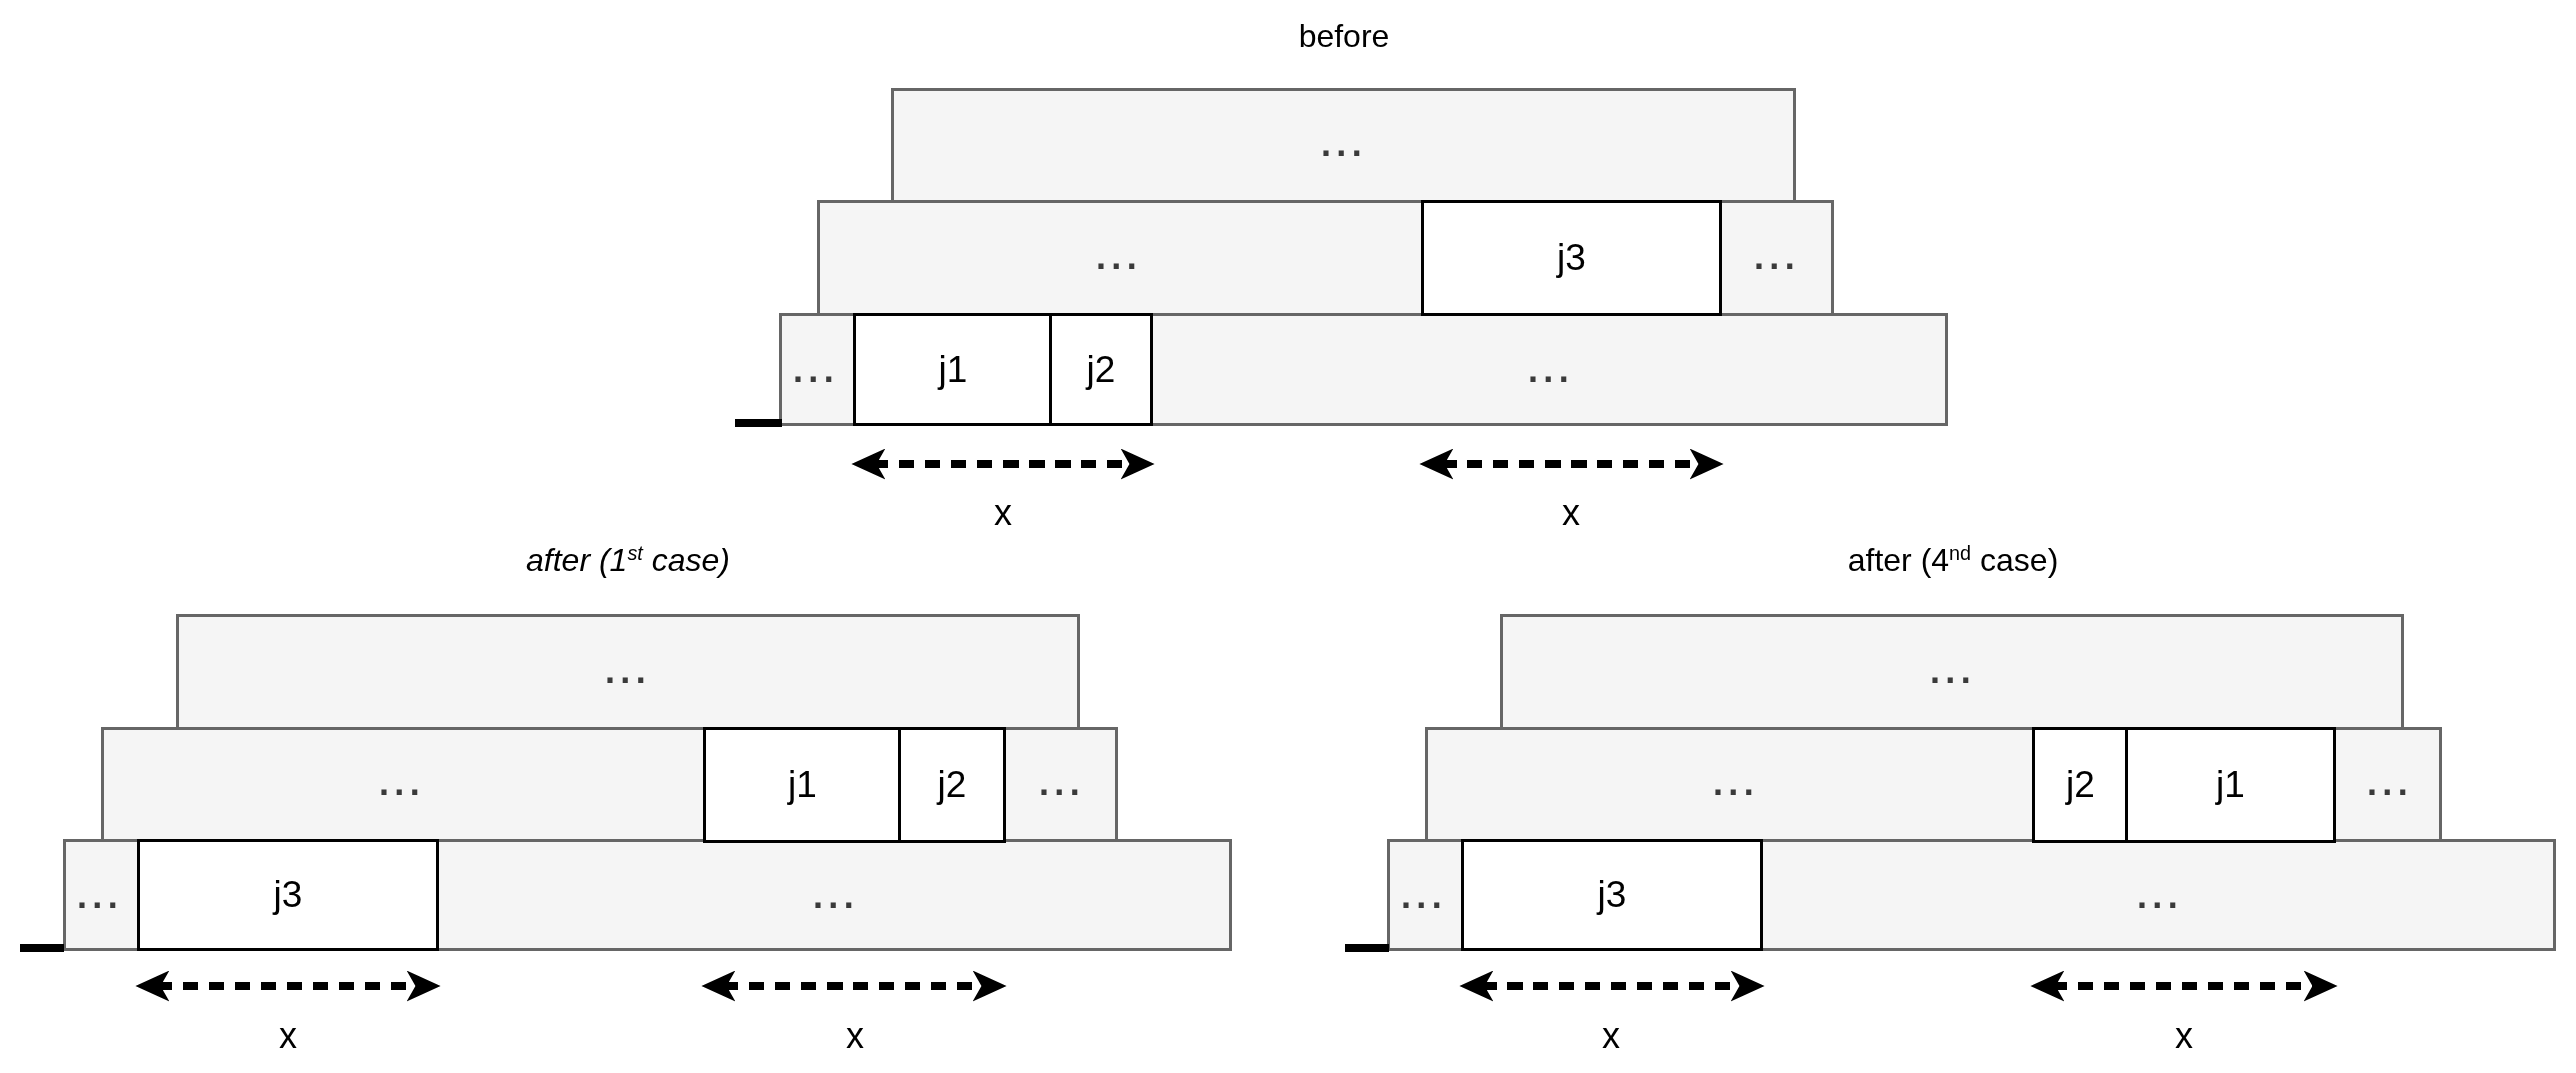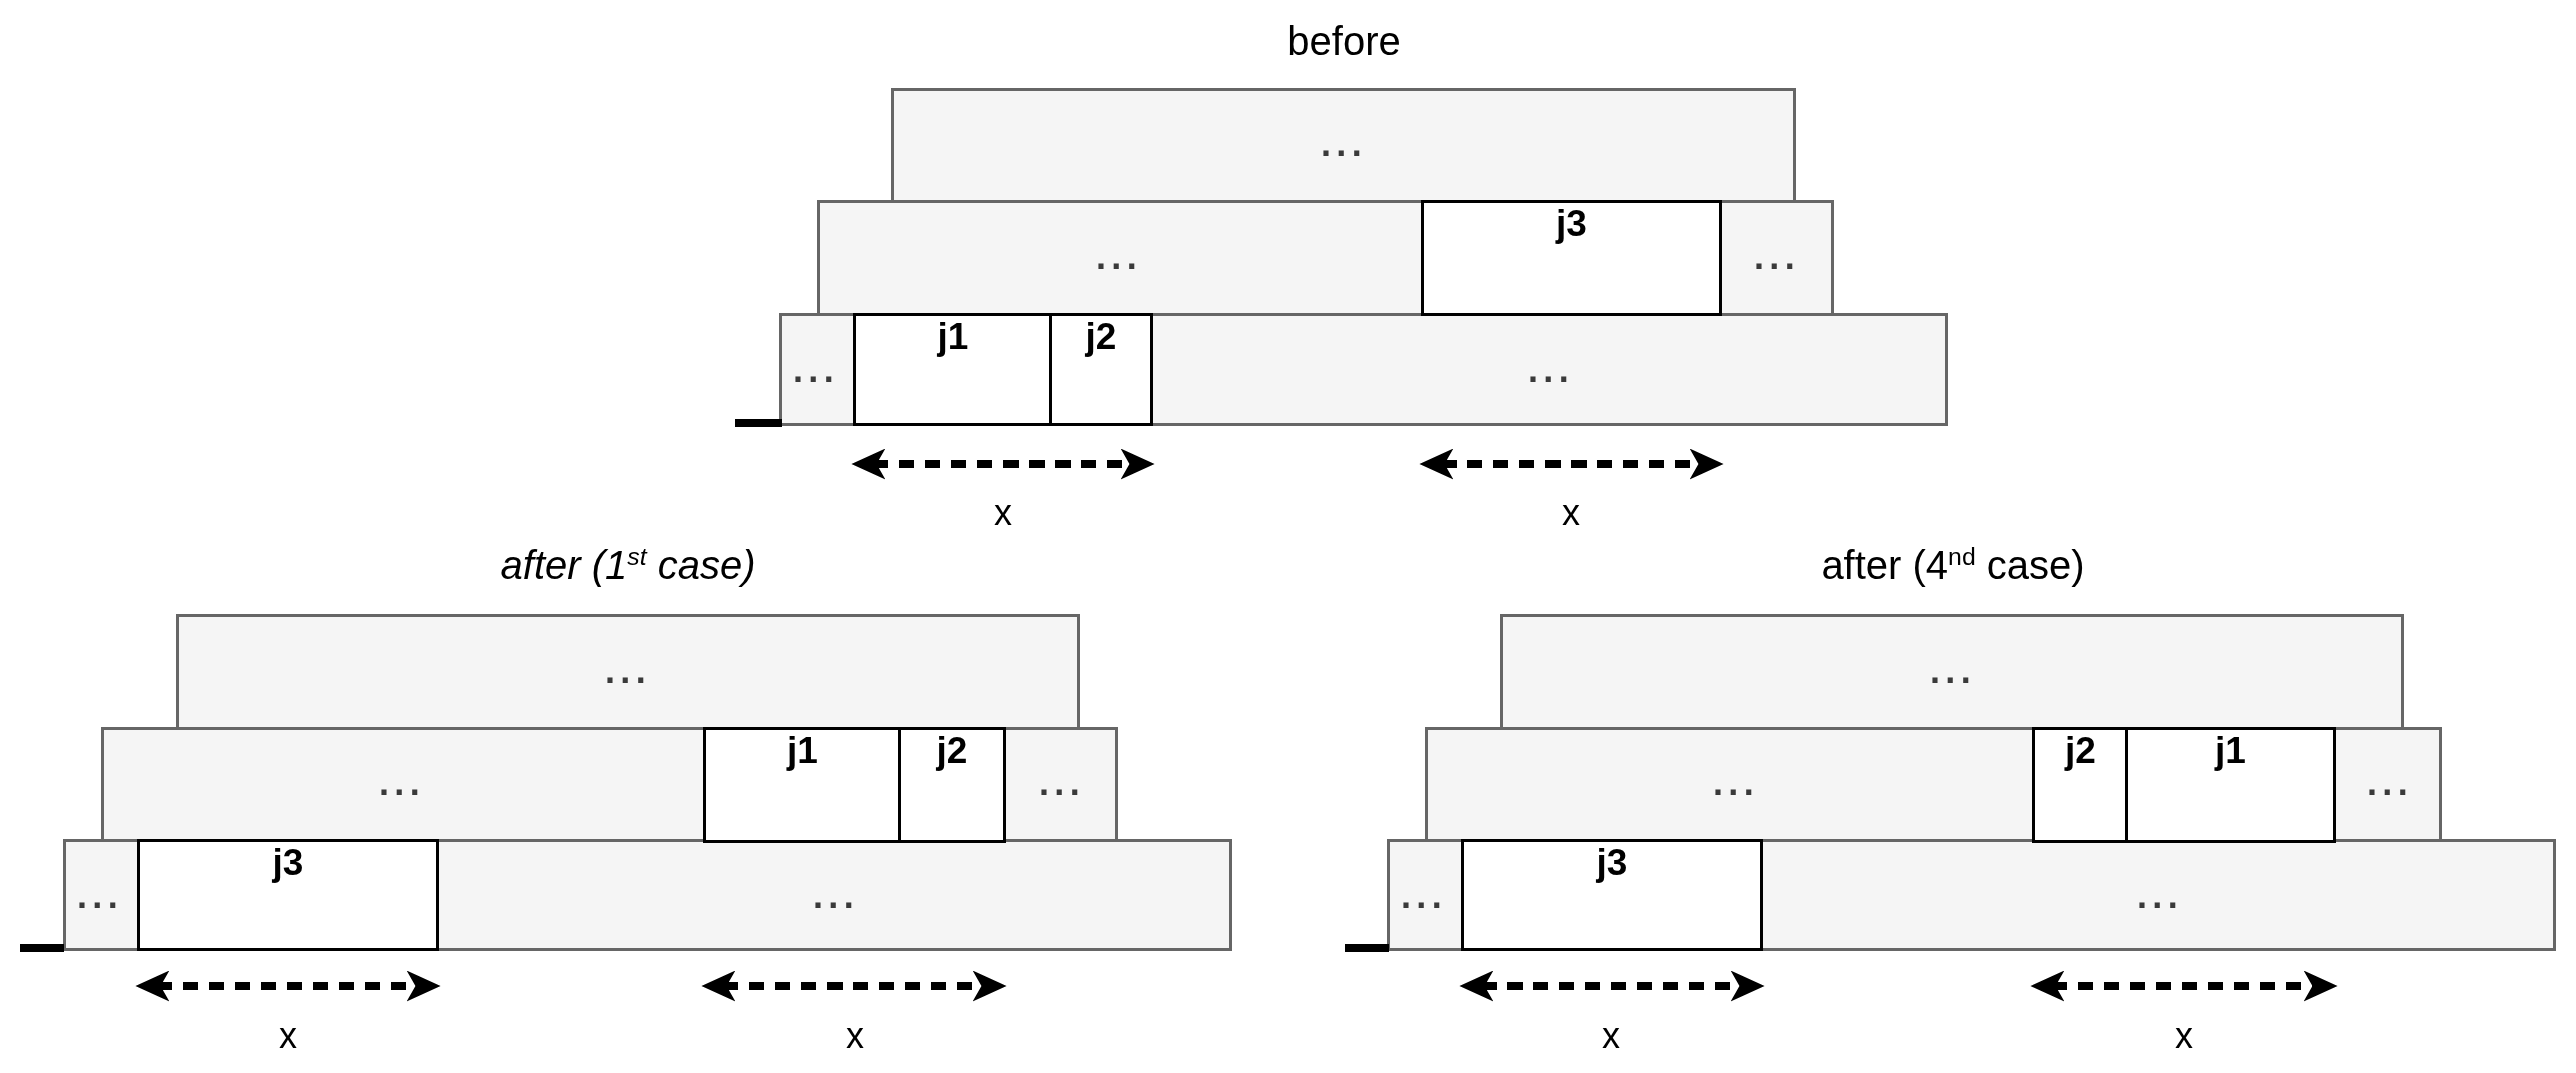--- a/index.html
+++ b/index.html
@@ -11,21 +11,21 @@
   .canvas{
     position:relative;
     width:2576px;
     height:1074px;
     background:var(--background,#fff);
     overflow:hidden;
   }
   .fig-title{
     position:absolute;
     transform:translateX(-50%);
-    font-size:40px;
+    font-size:32px;
     line-height:1.1;
     white-space:nowrap;
     color:var(--text,#000);
   }
   .fig-title .sup{
     font-size:0.62em;
     position:relative;
     top:-0.55em;
   }
   .bar{
@@ -34,24 +34,24 @@
     background:var(--bar-fill,#f5f5f5);
     border:3.9px solid var(--bar-border,#666);
     z-index:1;
   }
   .job{
     position:absolute;
     box-sizing:border-box;
     background:var(--job-fill,#fff);
     border:3.9px solid var(--job-border,#000);
     display:flex;
+    align-items:center;
     justify-content:center;
     font-size:37px;
     z-index:3;
-    font-weight:bold;
   }
   .dots{
     position:absolute;
     transform:translate(-50%,-50%);
     font-size:36px;
     font-weight:700;
     letter-spacing:5.4px;
     color:var(--dots,#3a3a3a);
     z-index:4;
     white-space:nowrap;

